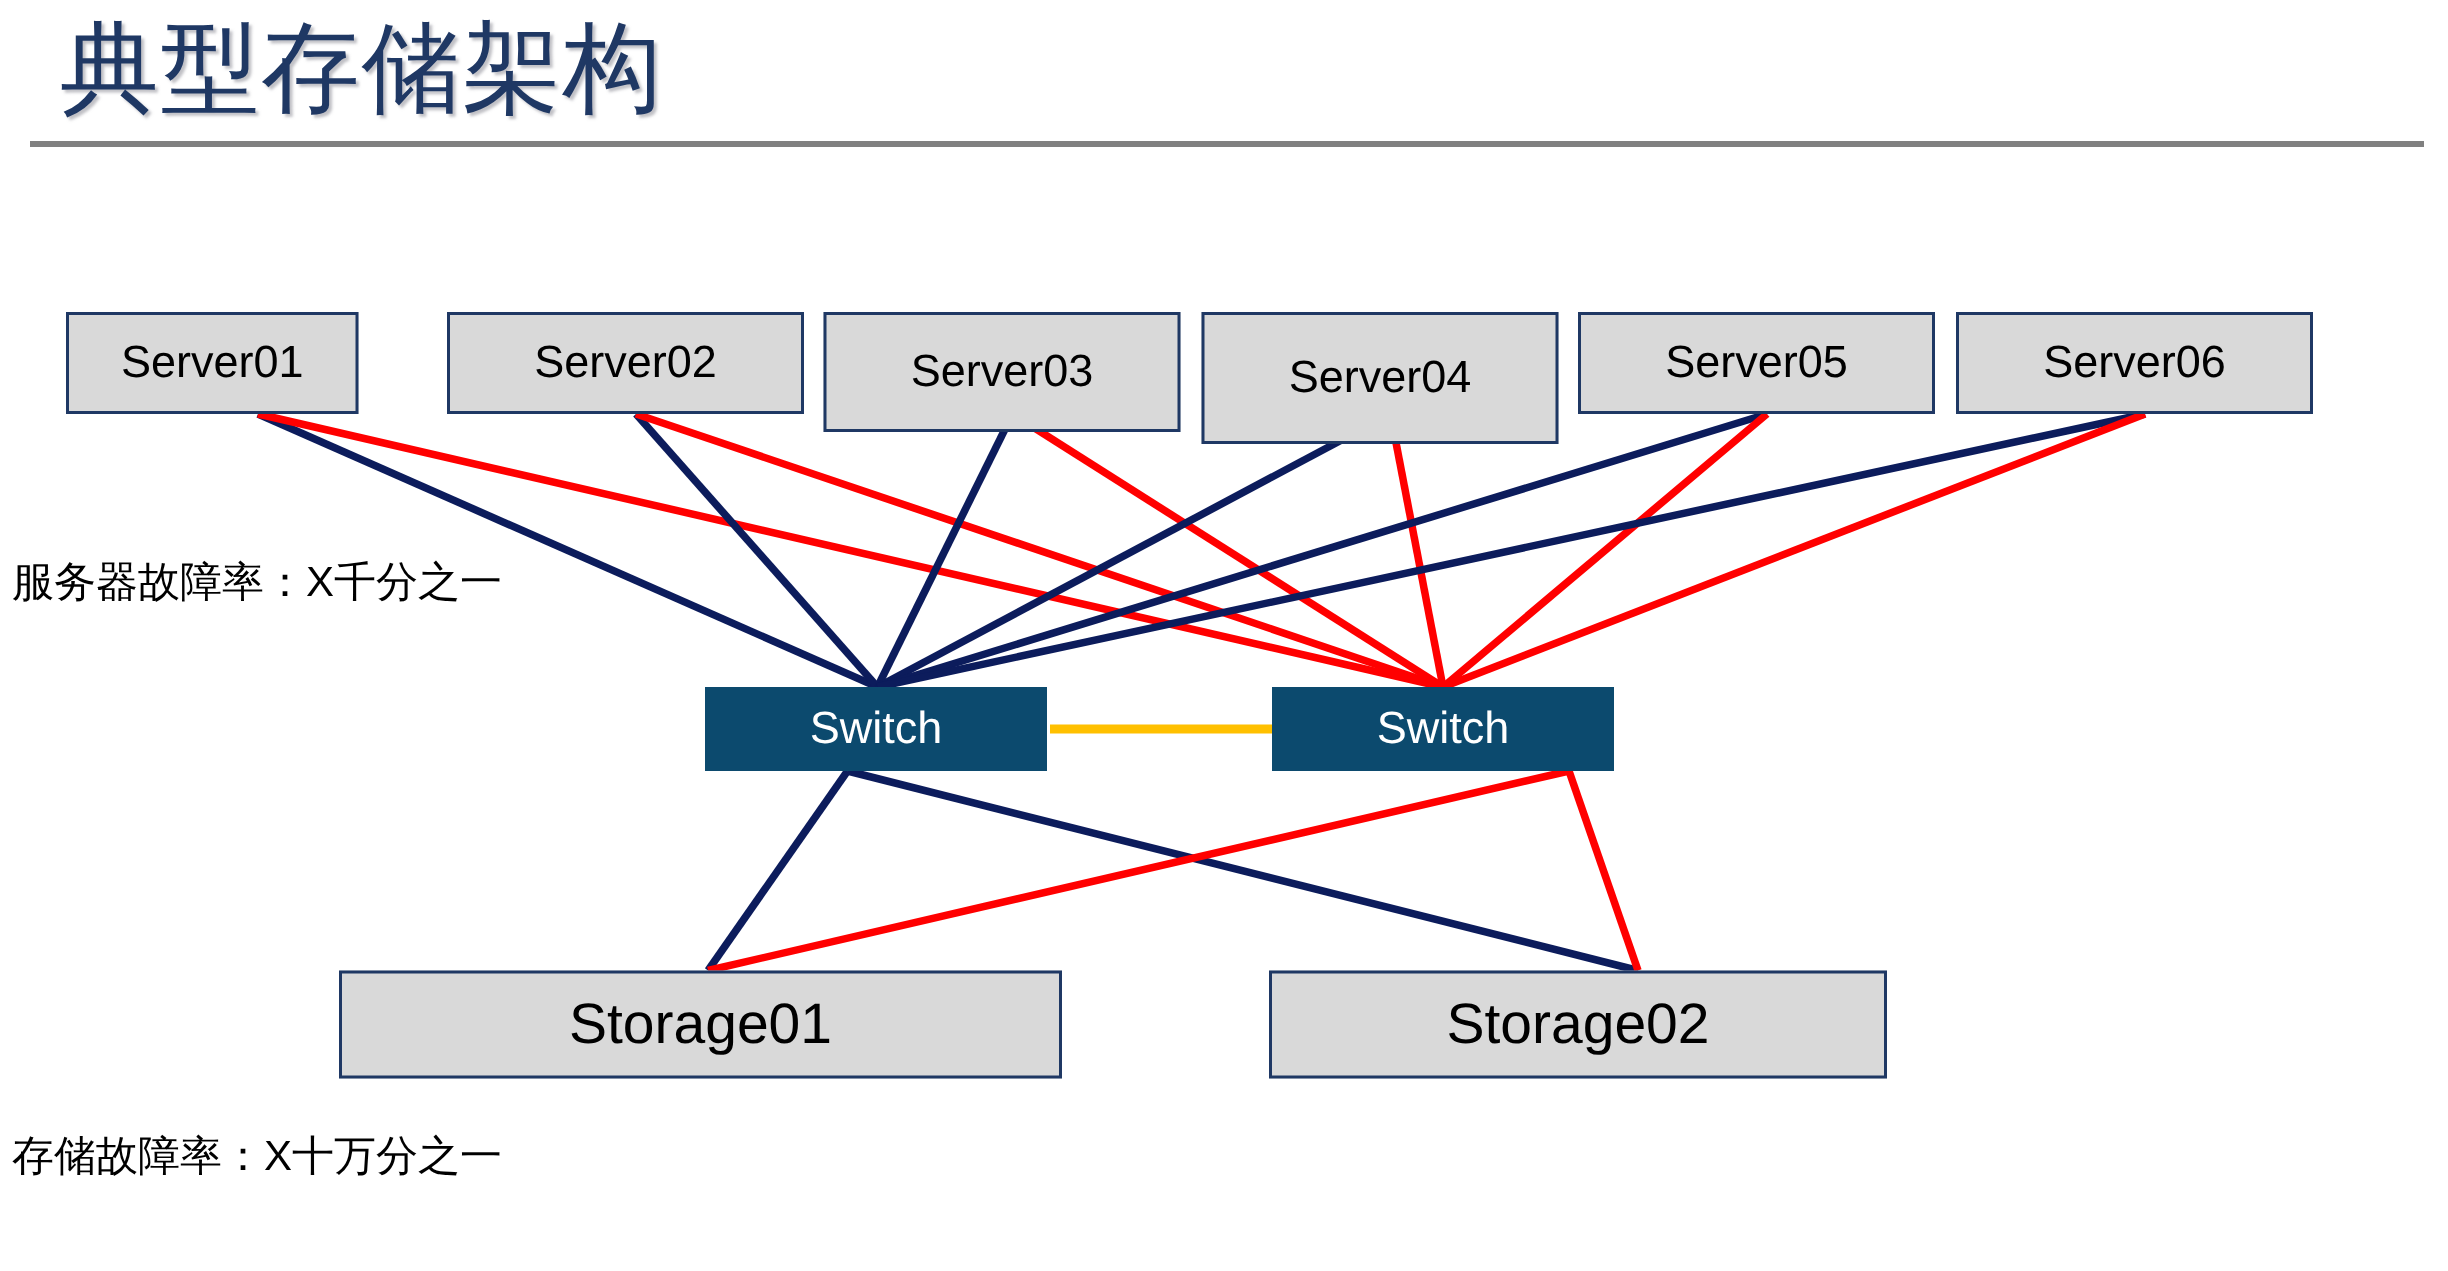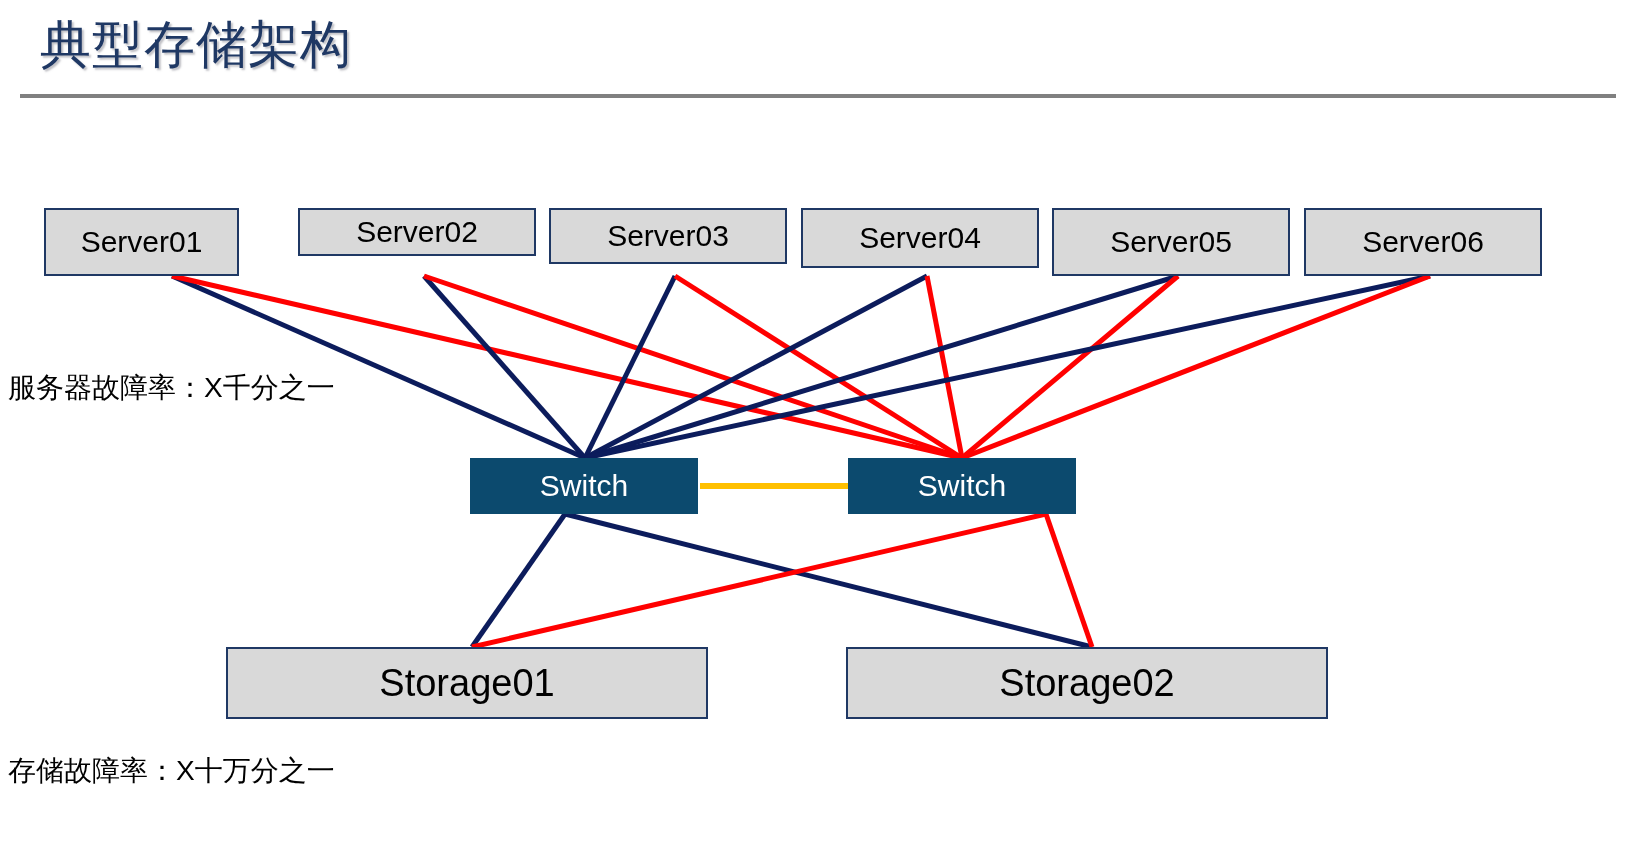--- a/index.html
+++ b/index.html
@@ -16,21 +16,21 @@
     height: 847px;
     background: #ffffff;
     overflow: hidden;
   }
 
   
   .slide-title {
     position: absolute;
     left: 40px;
     top: 2px;
-    font-size: 51px;
+    font-size: 66px;
     line-height: 86px;
     color: #1f3864;
     font-weight: 400;
     letter-spacing: 1px;
     text-shadow: 2px 2px 2px rgba(140,140,150,0.55);
     white-space: nowrap;
   }
   .title-rule {
     position: absolute;
     left: 20px;
@@ -124,27 +124,27 @@
         <line x1="1046" y1="514" x2="472" y2="647" stroke="#FF0000" stroke-width="5"></line>
         <line x1="1046" y1="514" x2="1092" y2="647" stroke="#FF0000" stroke-width="5"></line>
       </g>
     <line id="interswitch-line" stroke="#FFC000" stroke-width="6" x1="700" y1="486" x2="848" y2="486"></line>
   </svg>
 
   <div id="server-layer">
       <div class="node server-node" style="left: 44px; top: 208px; width: 195px; height: 68px;">
         <span>Server01</span>
       </div>
-      <div class="node server-node" style="left: 298px; top: 208px; width: 238px; height: 48px;">
+      <div class="node server-node" style="left: 298px; top: 208px; width: 238px; height: 68px;">
         <span>Server02</span>
       </div>
-      <div class="node server-node" style="left: 549px; top: 208px; width: 238px; height: 56px;">
+      <div class="node server-node" style="left: 549px; top: 208px; width: 238px; height: 80px;">
         <span>Server03</span>
       </div>
-      <div class="node server-node" style="left: 801px; top: 208px; width: 238px; height: 60px;">
+      <div class="node server-node" style="left: 801px; top: 208px; width: 238px; height: 88px;">
         <span>Server04</span>
       </div>
       <div class="node server-node" style="left: 1052px; top: 208px; width: 238px; height: 68px;">
         <span>Server05</span>
       </div>
       <div class="node server-node" style="left: 1304px; top: 208px; width: 238px; height: 68px;">
         <span>Server06</span>
       </div>
     </div>
   <div id="switch-layer">
@@ -152,21 +152,21 @@
         <span>Switch</span>
       </div>
       <div class="node switch-node" style="left: 848px; top: 458px; width: 228px; height: 56px;">
         <span>Switch</span>
       </div>
     </div>
   <div id="storage-layer">
       <div class="node storage-node" style="left: 226px; top: 647px; width: 482px; height: 72px;">
         <span>Storage01</span>
       </div>
-      <div class="node storage-node" style="left: 846px; top: 647px; width: 482px; height: 72px; align-items: center;">
+      <div class="node storage-node" style="left: 846px; top: 647px; width: 412px; height: 72px; align-items: center;">
         <span>Storage02</span>
       </div>
     </div>
 
   <div class="annot" style="left:8px; top:369px;">服务器故障率：X千分之一</div>
 
   <div class="annot" style="left:8px; top:752px;">存储故障率：X十万分之一</div>
 
 
 </div>

